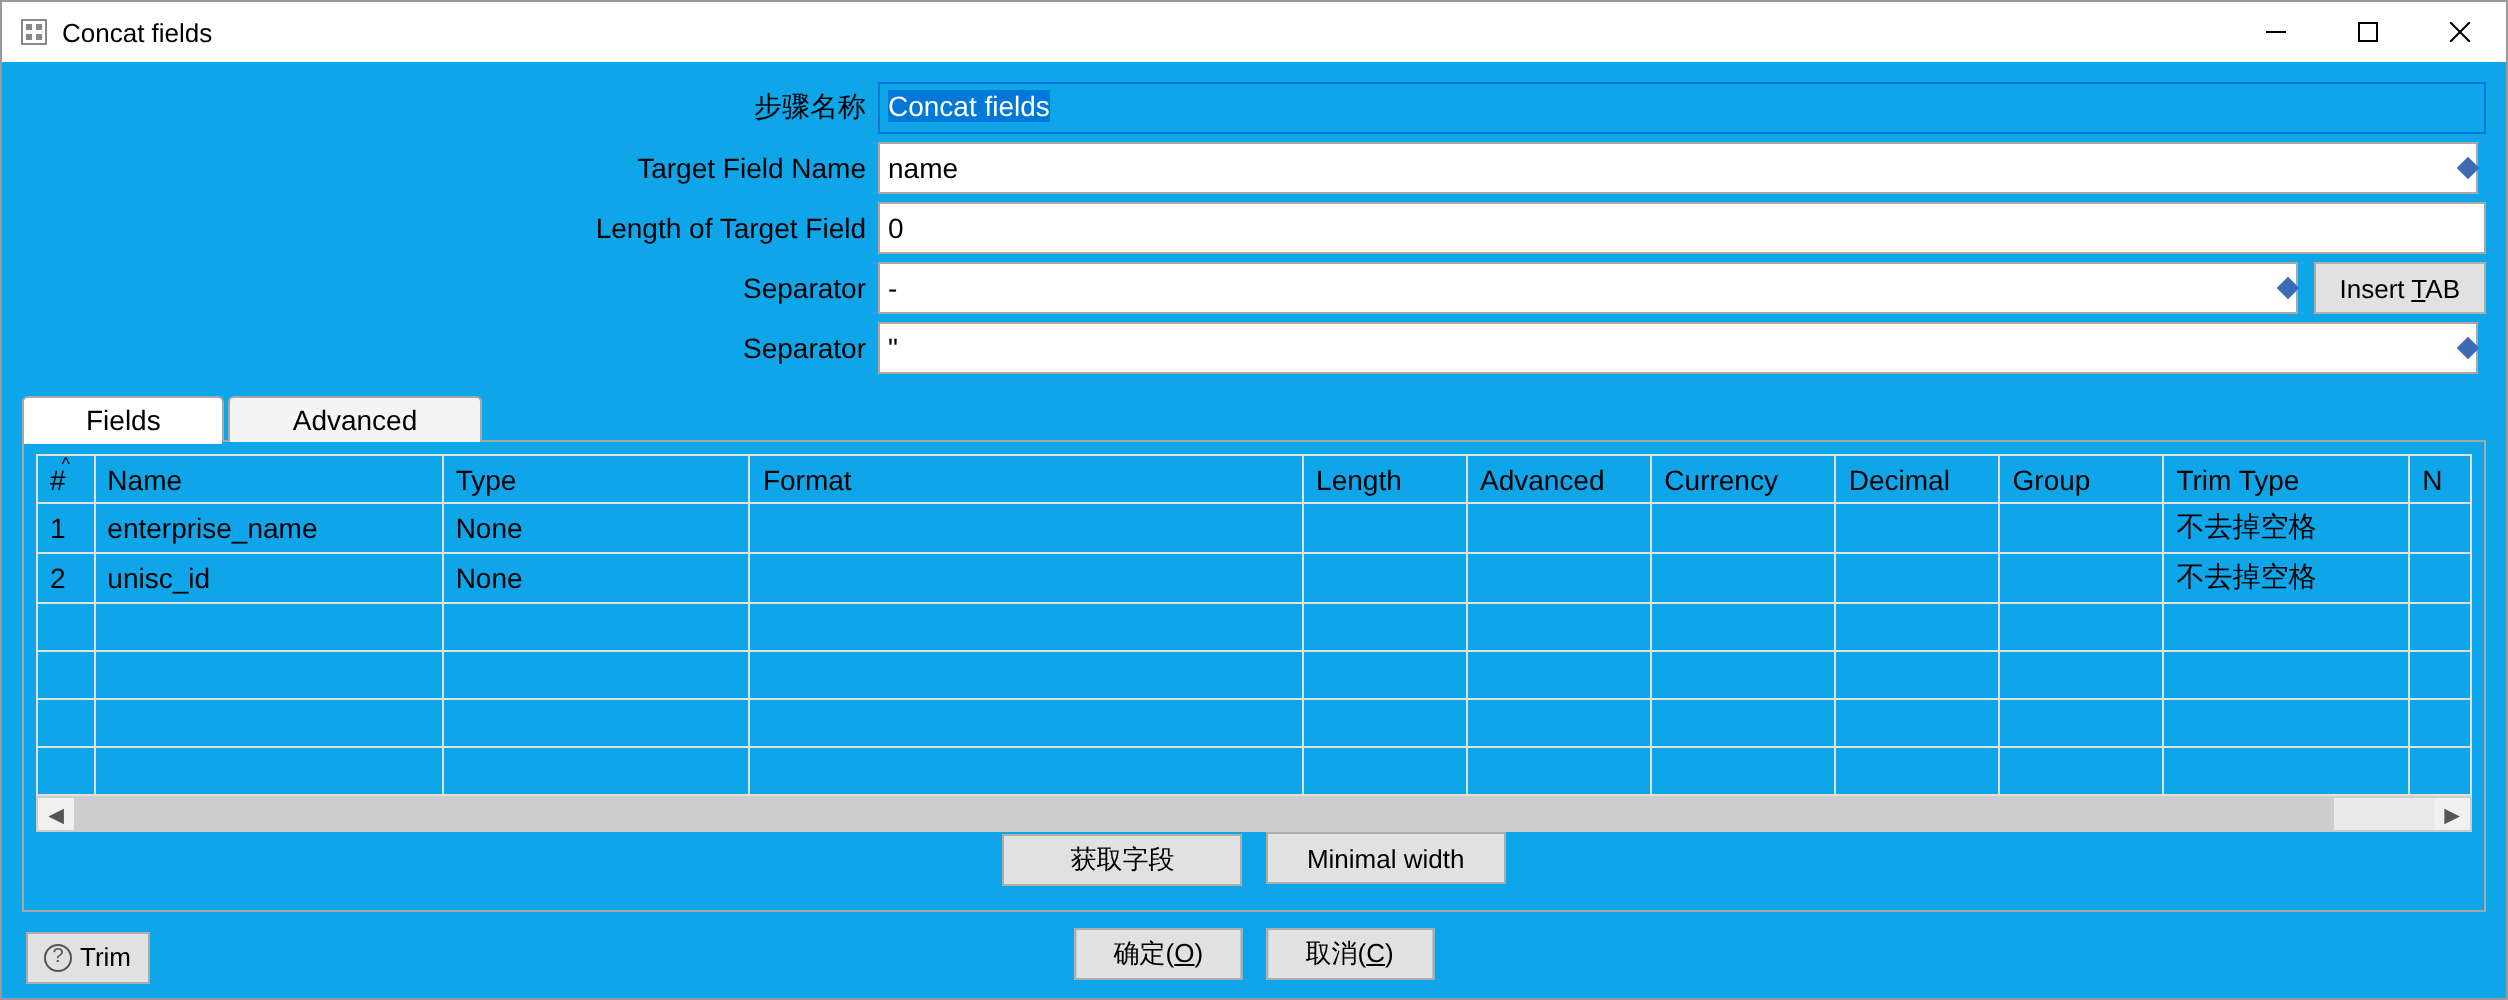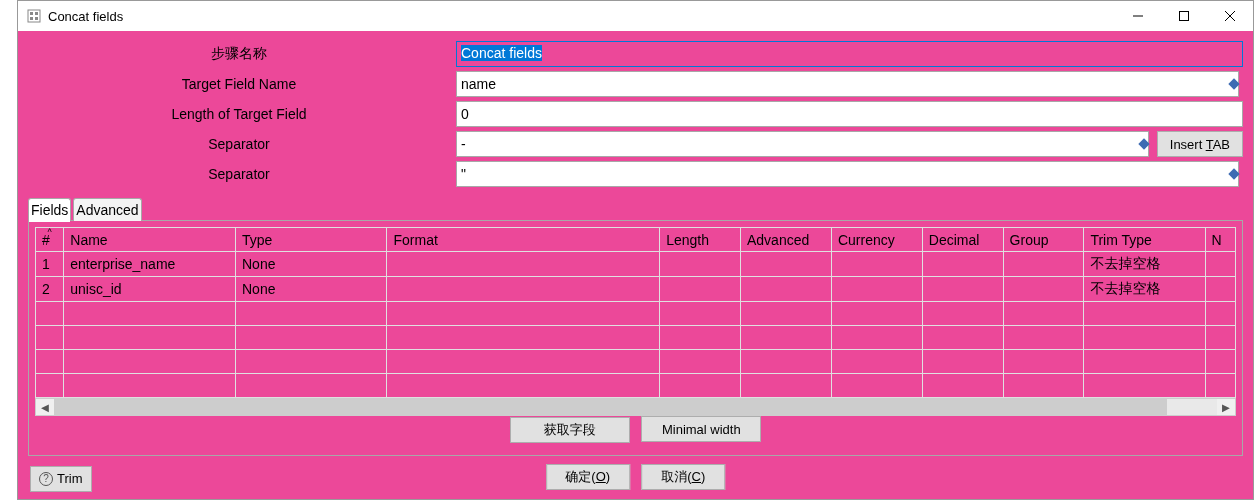--- a/index.html
+++ b/index.html
@@ -5,37 +5,37 @@
 * { box-sizing: border-box; margin: 0; padding: 0; }
 body {
   font-family: "Microsoft YaHei", "Segoe UI", sans-serif;
   font-size: 13px;
   background: #fff;
   color: #000;
   width: 1254px;
   height: 500px;
   overflow: hidden;
 }
-.window { display: flex; flex-direction: column; height: 100%; border: 1px solid #999; background: #ec4899; margin-left: 17px; }
+.window { display: flex; flex-direction: column; height: 100%; border: 1px solid #999; background: #0ea5e9; }
 .titlebar {
   display: flex; align-items: center; height: 32px;
   padding: 0 0 0 8px; background: #fff;
   border-bottom: 0;
 }
 .titlebar .app-icon { width: 16px; height: 16px; margin-right: 6px; display: inline-flex; align-items: center; justify-content: center; }
 .titlebar .title { flex: 1; font-size: 13px; color: #000; }
 .titlebar .ctrl {
   width: 46px; height: 30px; display: flex; align-items: center; justify-content: center;
   font-family: "Segoe MDL2 Assets", sans-serif; cursor: pointer;
 }
 
 .form-area { padding: 10px 10px 4px 10px; }
 .form-row { display: flex; align-items: center; margin-bottom: 4px; }
 .form-row label {
-  width: 428px; text-align: center; padding-right: 6px; font-size: 14px;
+  width: 428px; text-align: right; padding-right: 6px; font-size: 14px;
 }
 .form-row .field-wrap { flex: 1; display: flex; align-items: center; gap: 4px; }
 .form-row input[type=text] {
   flex: 1; height: 26px; border: 1px solid #a8a8a8; padding: 2px 4px;
   font-size: 14px; font-family: inherit;
 }
 .sel-highlight {
   flex: 1; height: 26px; border: 1px solid #0078d7; padding: 3px 4px; font-size: 14px;
   white-space: nowrap; overflow: hidden;
 }
@@ -53,21 +53,21 @@
 
 .btn {
   height: 26px; padding: 0 12px; border: 1px solid #adadad; background: #e1e1e1;
   font-family: inherit; font-size: 13px; cursor: pointer;
 }
 .btn .underline { text-decoration: underline; }
 
 .tabs-wrap { margin: 2px 10px 0 10px; }
 .tab-strip { display: flex; position: relative; top: 1px; z-index: 2;}
 .tab {
-  padding: 3px 2px; border: 1px solid #a8a8a8; border-bottom: none;
+  padding: 3px 31px; border: 1px solid #a8a8a8; border-bottom: none;
   background: #fff; font-size: 14px; margin-right: 2px;
   border-top-left-radius: 3px; border-top-right-radius: 3px; cursor: pointer;
 }
 .tab.active { background: #fff; position: relative; }
 .tab.active::after{
   content:""; position:absolute; left:0; right:0; bottom:-1px; height:1px; background:#fff;
 }
 .tab:not(.active){ background:#f4f4f4; }
 .tab-body {
   border: 1px solid #a8a8a8; padding: 6px;

